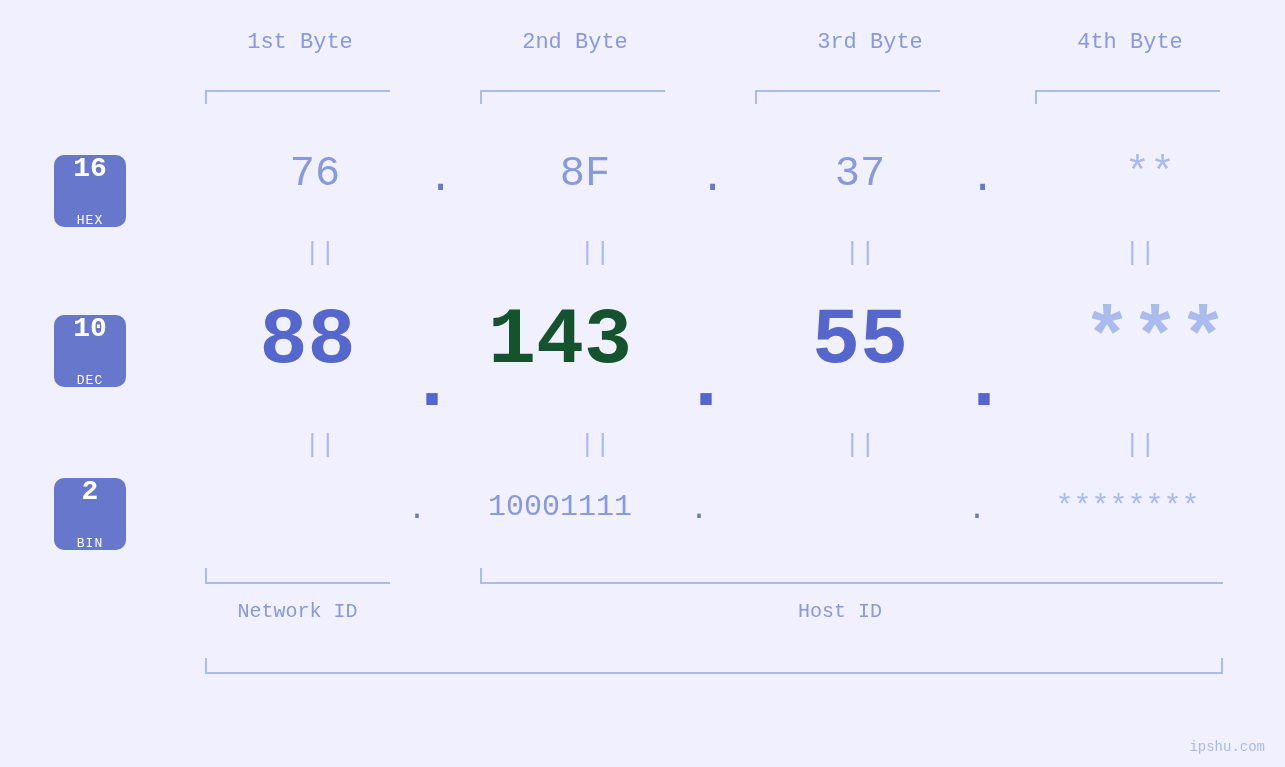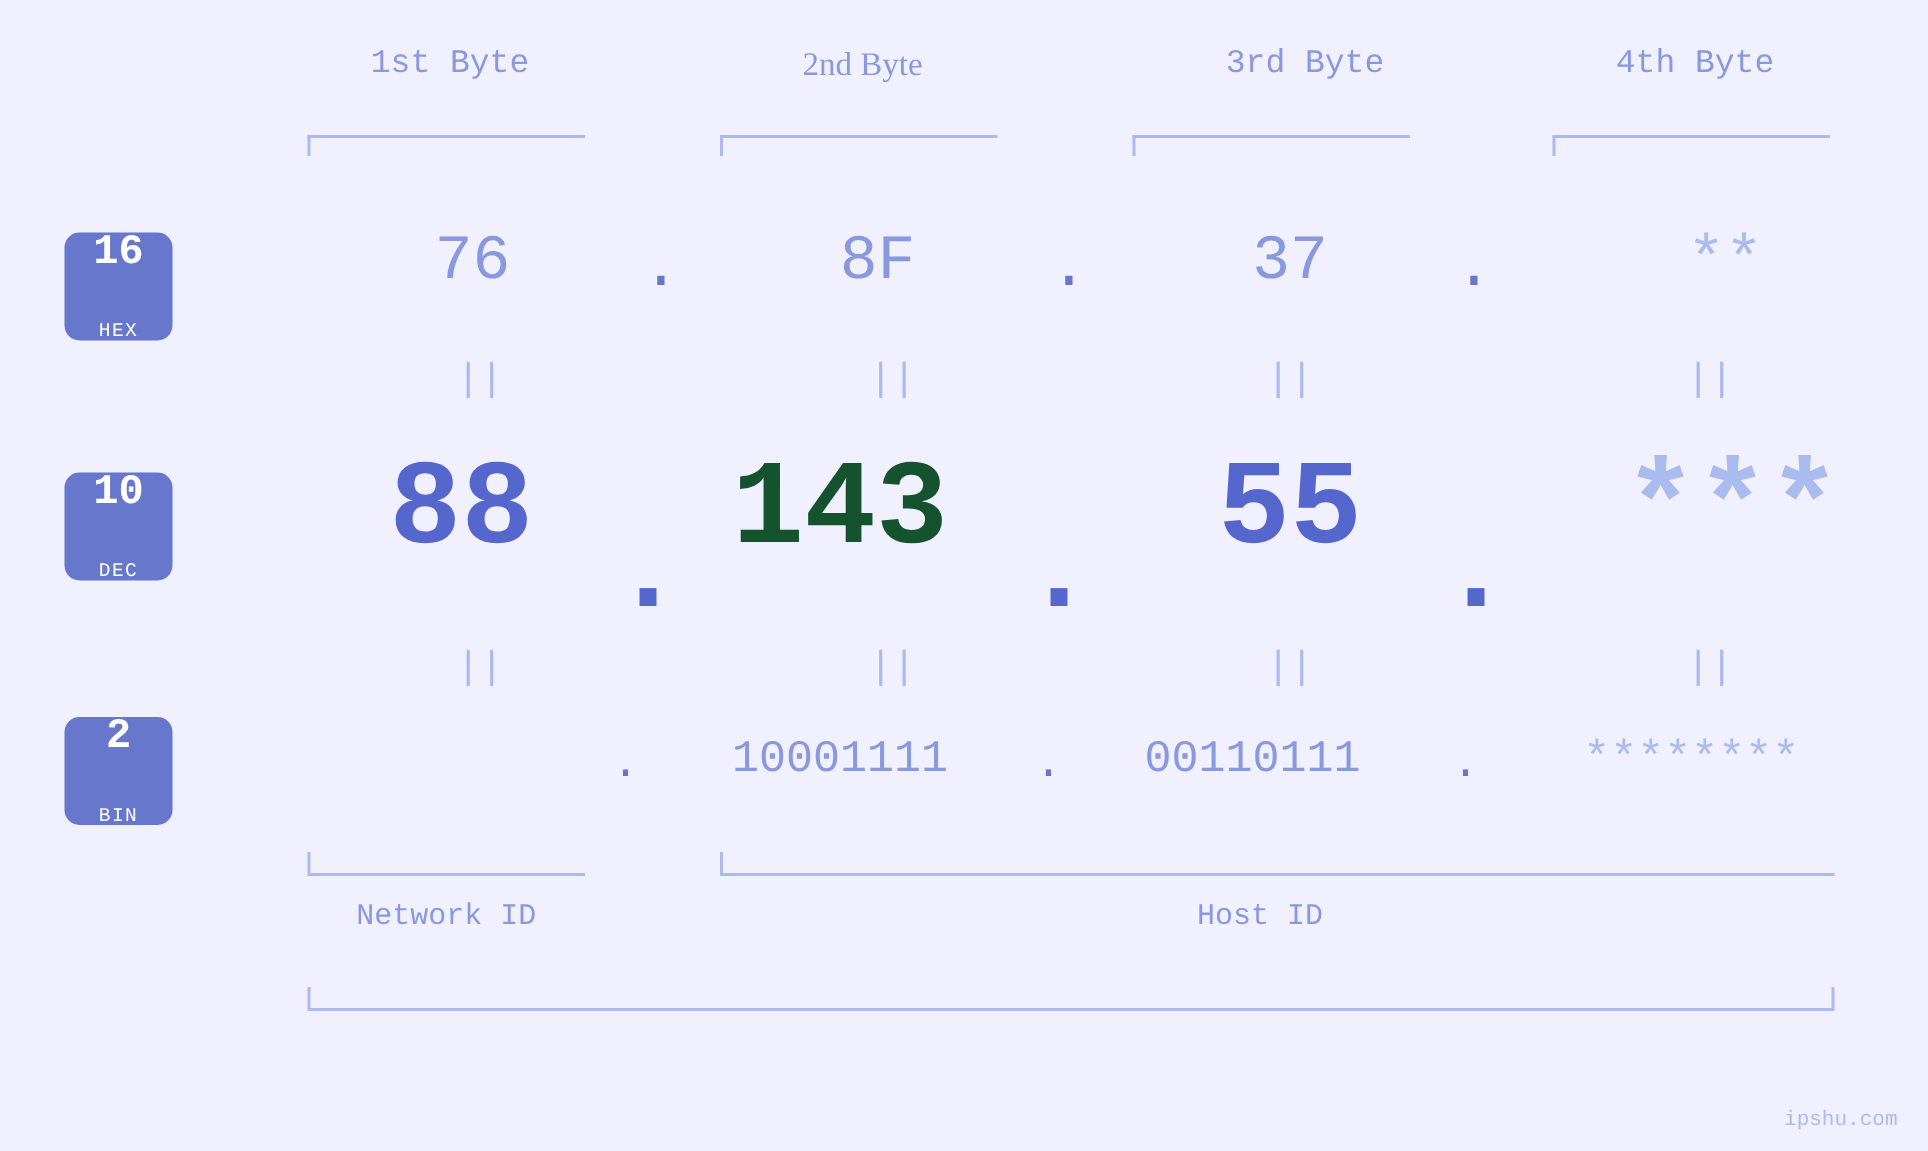--- a/index.html
+++ b/index.html
@@ -15,21 +15,21 @@
 
     .container {
       width: 1285px;
       height: 767px;
       position: relative;
     }
 
     
     .base-badge {
       position: absolute;
-      left: 43px;
+      left: 54px;
       width: 72px;
       height: 72px;
       border-radius: 10px;
       background: #6677cc;
       display: flex;
       flex-direction: column;
       align-items: center;
       justify-content: center;
       color: white;
       gap: 30px;
@@ -133,21 +133,21 @@
       height: 2px;
       background: #aabbee;
     }
   </style>
 </head>
 <body>
 
 <div class="container">
 
   <div class="col-header" style="left: 200px; width: 200px;">1st Byte</div>
-  <div class="col-header" style="left: 475px; width: 200px; font-family: Liberation Serif, serif;">2nd Byte</div>
+  <div class="col-header" style="left: 475px; width: 200px;">2nd Byte</div>
   <div class="col-header" style="left: 770px; width: 200px;">3rd Byte</div>
   <div class="col-header" style="left: 1030px; width: 200px;">4th Byte</div>
 
   <div class="bracket-line" style="left: 205px; width: 185px;"></div>
   <div class="bracket-line" style="left: 480px; width: 185px;"></div>
   <div class="bracket-line" style="left: 755px; width: 185px;"></div>
   <div class="bracket-line" style="left: 1035px; width: 185px;"></div>
 
   <div style="position:absolute; left:205px; top:90px; width:2px; height:14px; background:#aabbee;"></div>
   <div style="position:absolute; left:480px; top:90px; width:2px; height:14px; background:#aabbee;"></div>
@@ -191,21 +191,20 @@
   <div class="eq" style="left: 1100px; top: 430px; width: 80px; font-size: 26px;">||</div>
 
   <div class="base-badge bin-badge">
     <span class="base-number">2</span>
     <span class="base-label">BIN</span>
   </div>
 
   <div class="dot" style="left: 408px; top: 493px; font-size: 30px;">.</div>
   <div class="val" style="left: 445px; top: 490px; width: 230px; font-size: 30px; color: #8899dd;">10001111</div>
   <div class="dot" style="left: 690px; top: 493px; font-size: 30px;">.</div>
-  <div class="val" style="left: 720px; top: 490px; width: 230px; font-size: 30px; color: #8899dd;">00110111</div>
   <div class="dot" style="left: 968px; top: 493px; font-size: 30px;">.</div>
   <div class="val" style="left: 1000px; top: 490px; width: 255px; font-size: 30px; color: #aabbee;">********</div>
 
   <div class="bottom-bracket" style="left: 205px; top: 582px; width: 185px;"></div>
 
   <div style="position:absolute; left:205px; top:568px; width:2px; height:14px; background:#aabbee;"></div>
 
   <div class="bottom-bracket" style="left: 480px; top: 582px; width: 743px;"></div>
 
   <div style="position:absolute; left:480px; top:568px; width:2px; height:14px; background:#aabbee;"></div>

